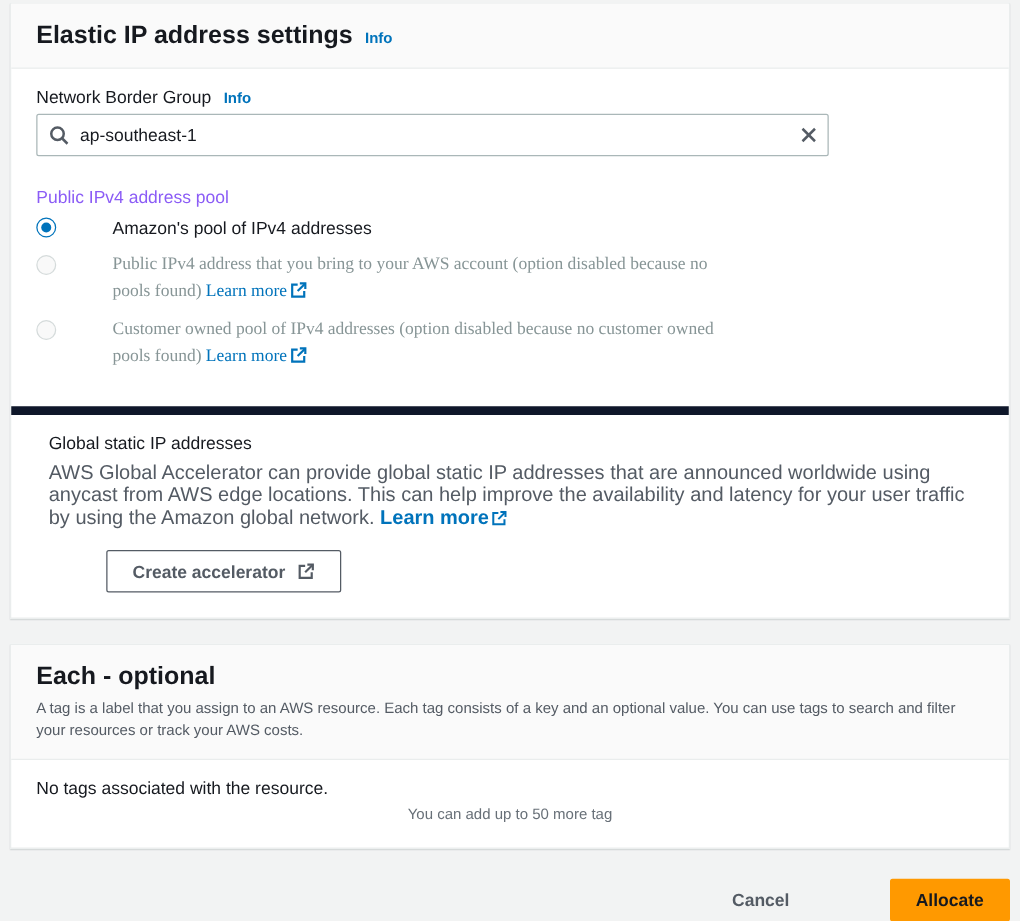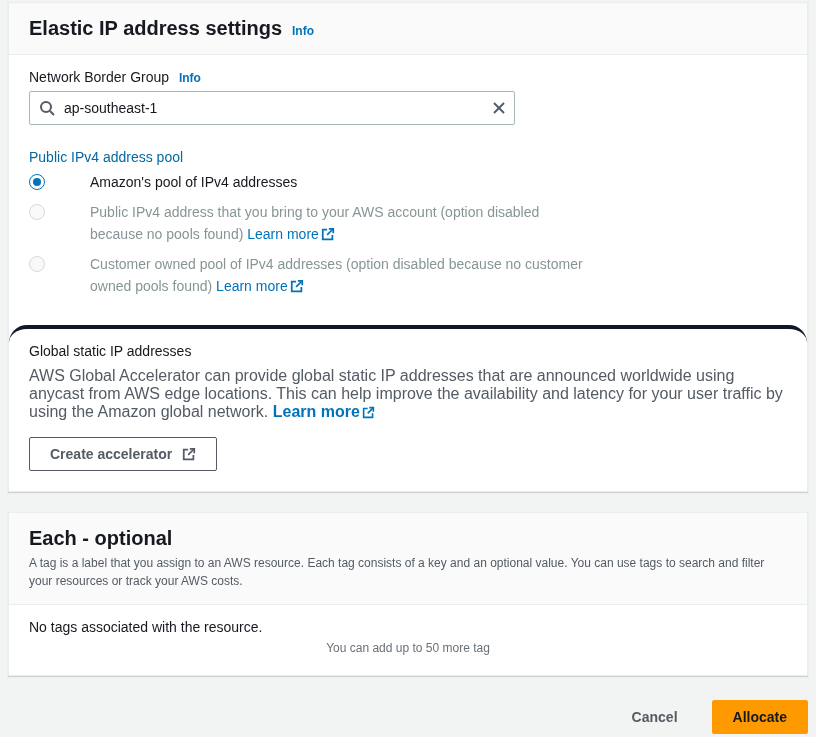--- a/index.html
+++ b/index.html
@@ -34,41 +34,40 @@
       display: inline;
       color: #16191f;
     }
     .panel-header .optional {
       font-weight: 700;
     }
     .panel-body {
       padding: 14px 20px 20px 20px;
     }
     .panel-section {
-      padding: 14px 20px 20px 20px;
-      border-top: 4px solid #0f172a;
-      border-radius: 18px;
+      padding: 14px 20px 20px 30px;
+      border-top: 7px solid #0f172a;
     }
     .info-link {
       color: #0073bb;
       font-size: 12px;
       font-weight: 700;
       cursor: pointer;
       margin-left: 6px;
       vertical-align: middle;
     }
     .field-label {
       font-size: 14px;
       color: #16191f;
       margin-bottom: 6px;
       font-weight: 400;
     }
     .search-wrap {
       position: relative;
-      width: 486px;
+      width: 634px;
       max-width: 100%;
     }
     .search-icon {
       position: absolute;
       left: 10px;
       top: 50%;
       transform: translateY(-50%);
       width: 16px;
       height: 16px;
       color: #545b64;
@@ -88,21 +87,21 @@
       width: 100%;
       padding: 6px 32px 6px 34px;
       border: 1px solid #aab7b8;
       border-radius: 2px;
       font-size: 14px;
       line-height: 20px;
       color: #16191f;
     }
     .section-label {
       font-size: 14px;
-      color: #0369a1;
+      color: #8b5cf6;
       margin-top: 24px;
       margin-bottom: 6px;
     }
     .radio-group {
       margin-top: 2px;
     }
     .radio-item {
       display: flex;
       margin-bottom: 8px;
       line-height: 22px;
@@ -135,20 +134,21 @@
     .radio-circle.disabled {
       border-color: #d5dbdb;
       background: #f9f9f9;
     }
     .radio-label {
       flex: 1;
       font-size: 14px;
     }
     .radio-label.disabled {
       color: #879596;
+      font-family: Liberation Serif, serif;
     }
     .inline-link {
       color: #0073bb;
       cursor: pointer;
       font-weight: 400;
     }
     .desc-text {
       font-size: 16px;
       color: #545b64;
       line-height: 18px;
@@ -166,20 +166,21 @@
       padding: 6px 20px;
       border: 1px solid #545b64;
       border-radius: 2px;
       background: #fff;
       color: #545b64;
       font-size: 14px;
       font-weight: 700;
       cursor: pointer;
       text-align: center;
       line-height: 20px;
+      margin-left: 46px;
     }
     .btn svg {
       margin-left: 10px;
     }
     .btn-primary {
       background: #ff9900;
       border-color: #ff9900;
       color: #16191f;
     }
     .btn-link {

